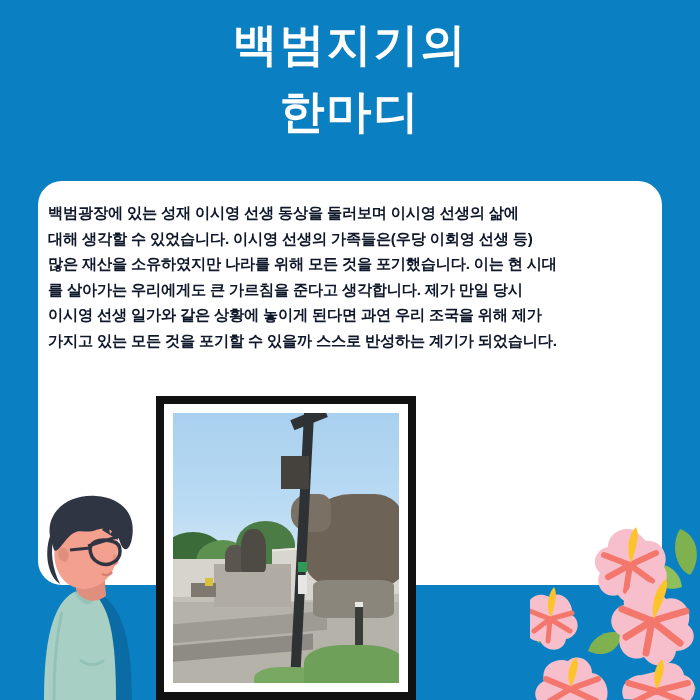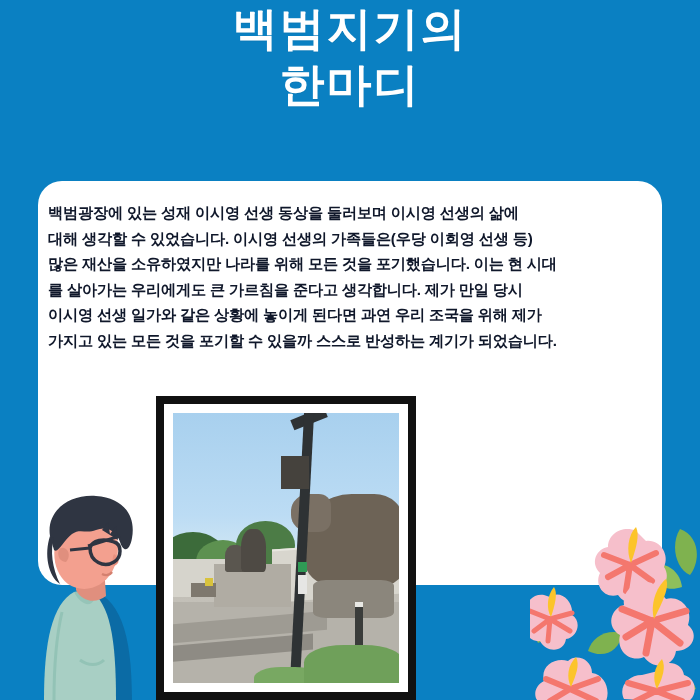--- a/index.html
+++ b/index.html
@@ -17,36 +17,36 @@
     position: relative;
     width: 700px;
     height: 700px;
     background: #0a80c2;
     overflow: hidden;
   }
 
   
   #title-block {
     position: absolute;
-    top: 6px;
+    top: 22px;
     left: 0;
     width: 700px;
     text-align: center;
     z-index: 6;
   }
   .title-line {
     color: #ffffff;
     font-family: "Liberation Serif", "DejaVu Serif", serif;
     font-weight: bold;
     letter-spacing: 2px;
     line-height: 1.04;
     text-shadow: 0 1px 0 rgba(0,0,0,0.06);
   }
   #title-line-1 { font-size: 45px; }
-  #title-line-2 { font-size: 45px; margin-top: 9px; }
+  #title-line-2 { font-size: 45px; margin-top: 20px; }
 
   
   #white-panel {
     position: absolute;
     left: 38px;
     top: 181px;
     width: 624px;
     height: 404px;
     background: #ffffff;
     border-radius: 24px;

